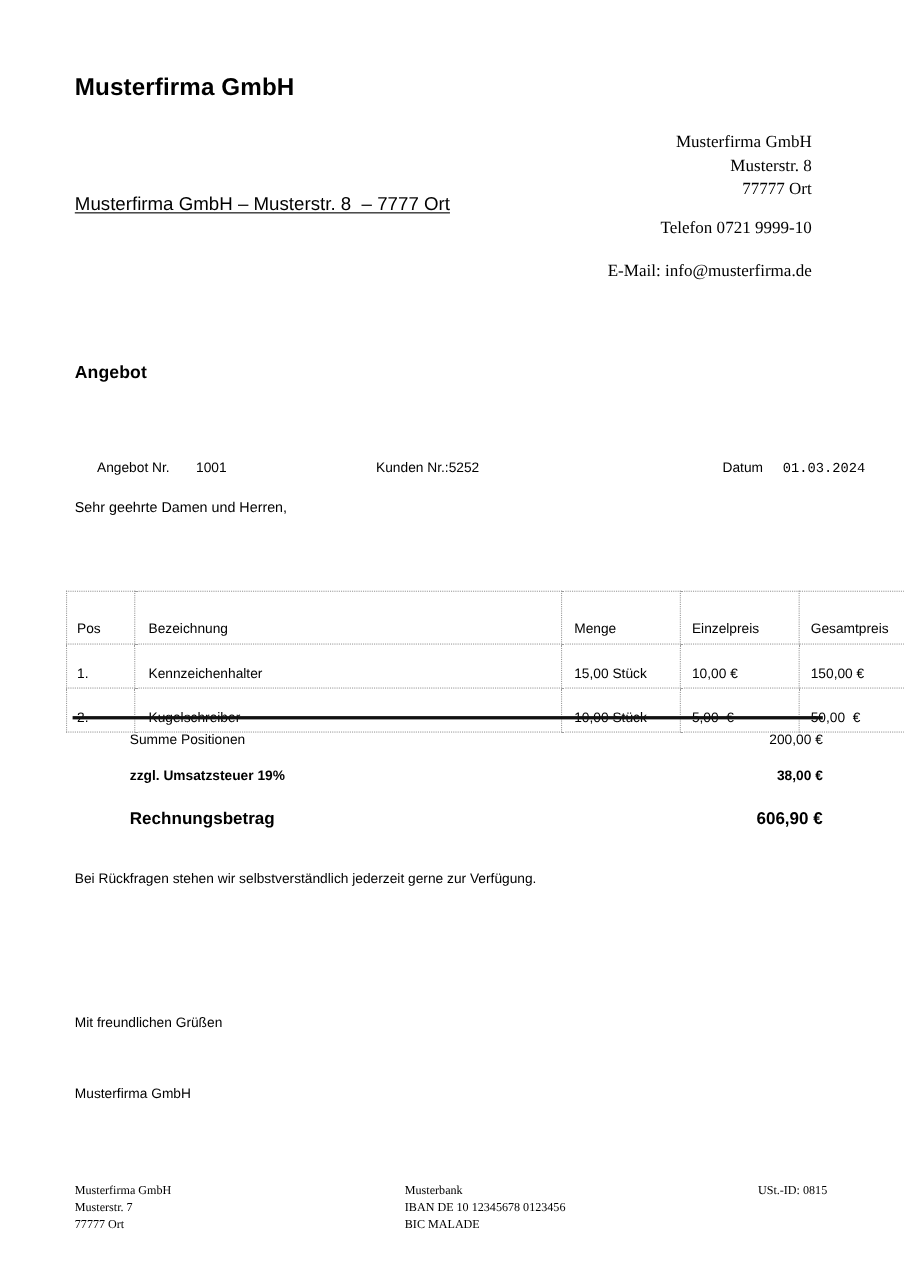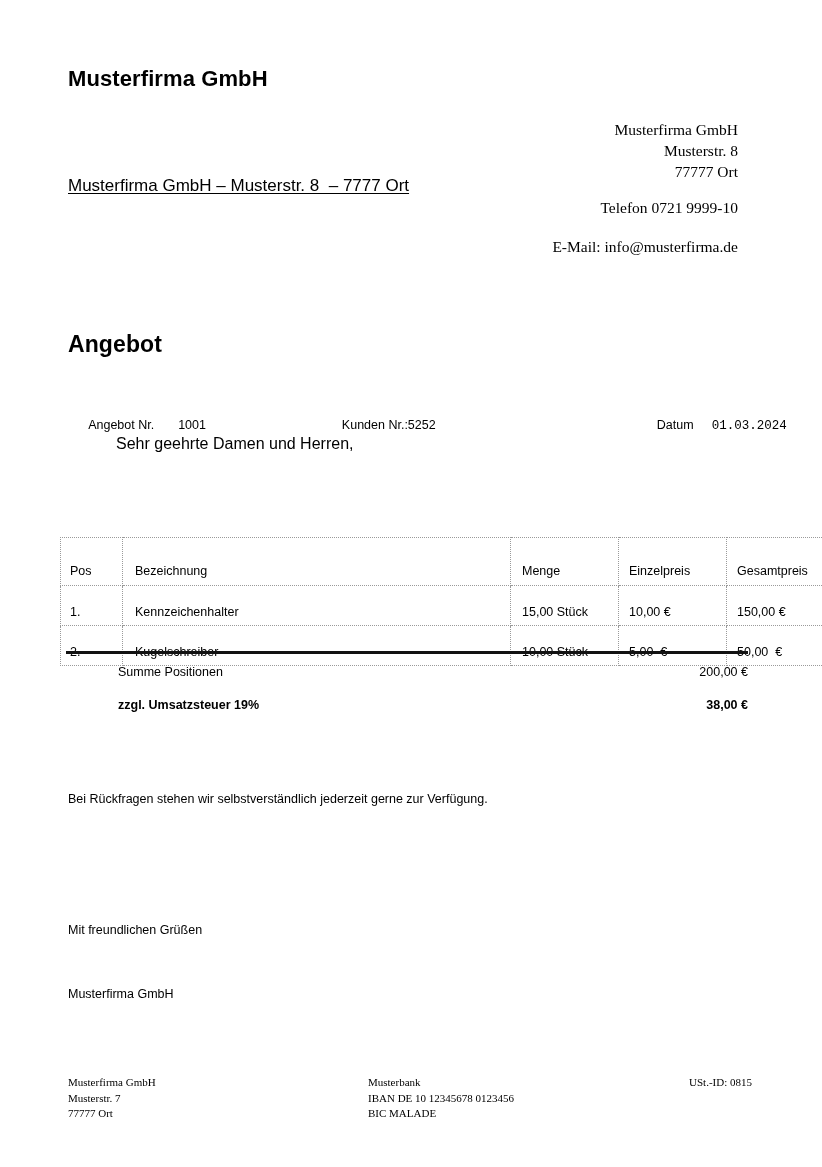--- a/index.html
+++ b/index.html
@@ -73,21 +73,21 @@
     text-decoration: underline;
     text-underline-offset: 2px;
     white-space: pre;
   }
 
   
   .doc-heading {
     position: absolute;
     left: 68px;
     top: 331px;
-    font-size: 23px;
+    font-size: 16px;
     font-weight: bold;
     letter-spacing: 0.1px;
   }
 
   
   .meta-row {
     position: absolute;
     left: 68px;
     top: 404px;
     width: 680px;
@@ -101,23 +101,22 @@
   .meta-angebot .meta-value { margin-left: 24px; }
   .meta-kunden { left: 253px; }
   .meta-kunden .meta-value { }
   .meta-datum { left: 568px; }
   .meta-datum .meta-value { margin-left: 18px; font-family: Liberation Mono, monospace; }
 
   
   .salutation {
     position: absolute;
     left: 68px;
-    top: 435px;
-    font-size: 16px;
-    margin-left: 48px;
+    top: 453px;
+    font-size: 13px;
   }
   .intro {
     position: absolute;
     left: 68px;
     top: 486px;
     font-size: 12.5px;
     white-space: nowrap;
   }
 
   
@@ -299,20 +298,24 @@
 
   <div class="totals">
     <div class="total-row row-sum">
       <span class="t-label">Summe Positionen</span>
       <span class="t-value">200,00 €</span>
     </div>
     <div class="total-row row-tax">
       <span class="t-label">zzgl. Umsatzsteuer 19%</span>
       <span class="t-value">38,00 €</span>
     </div>
+    <div class="total-row row-total">
+      <span class="t-label">Rechnungsbetrag</span>
+      <span class="t-value">606,90 €</span>
+    </div>
   </div>
 
   <div class="closing-note">Bei Rückfragen stehen wir selbstverständlich jederzeit gerne zur Verfügung.</div>
   <div class="regards">Mit freundlichen Grüßen</div>
   <div class="signature">Musterfirma GmbH</div>
 
   <div class="footer">
     <div class="footer-col footer-col-1">
       <div>Musterfirma GmbH</div>
       <div>Musterstr. 7</div>

